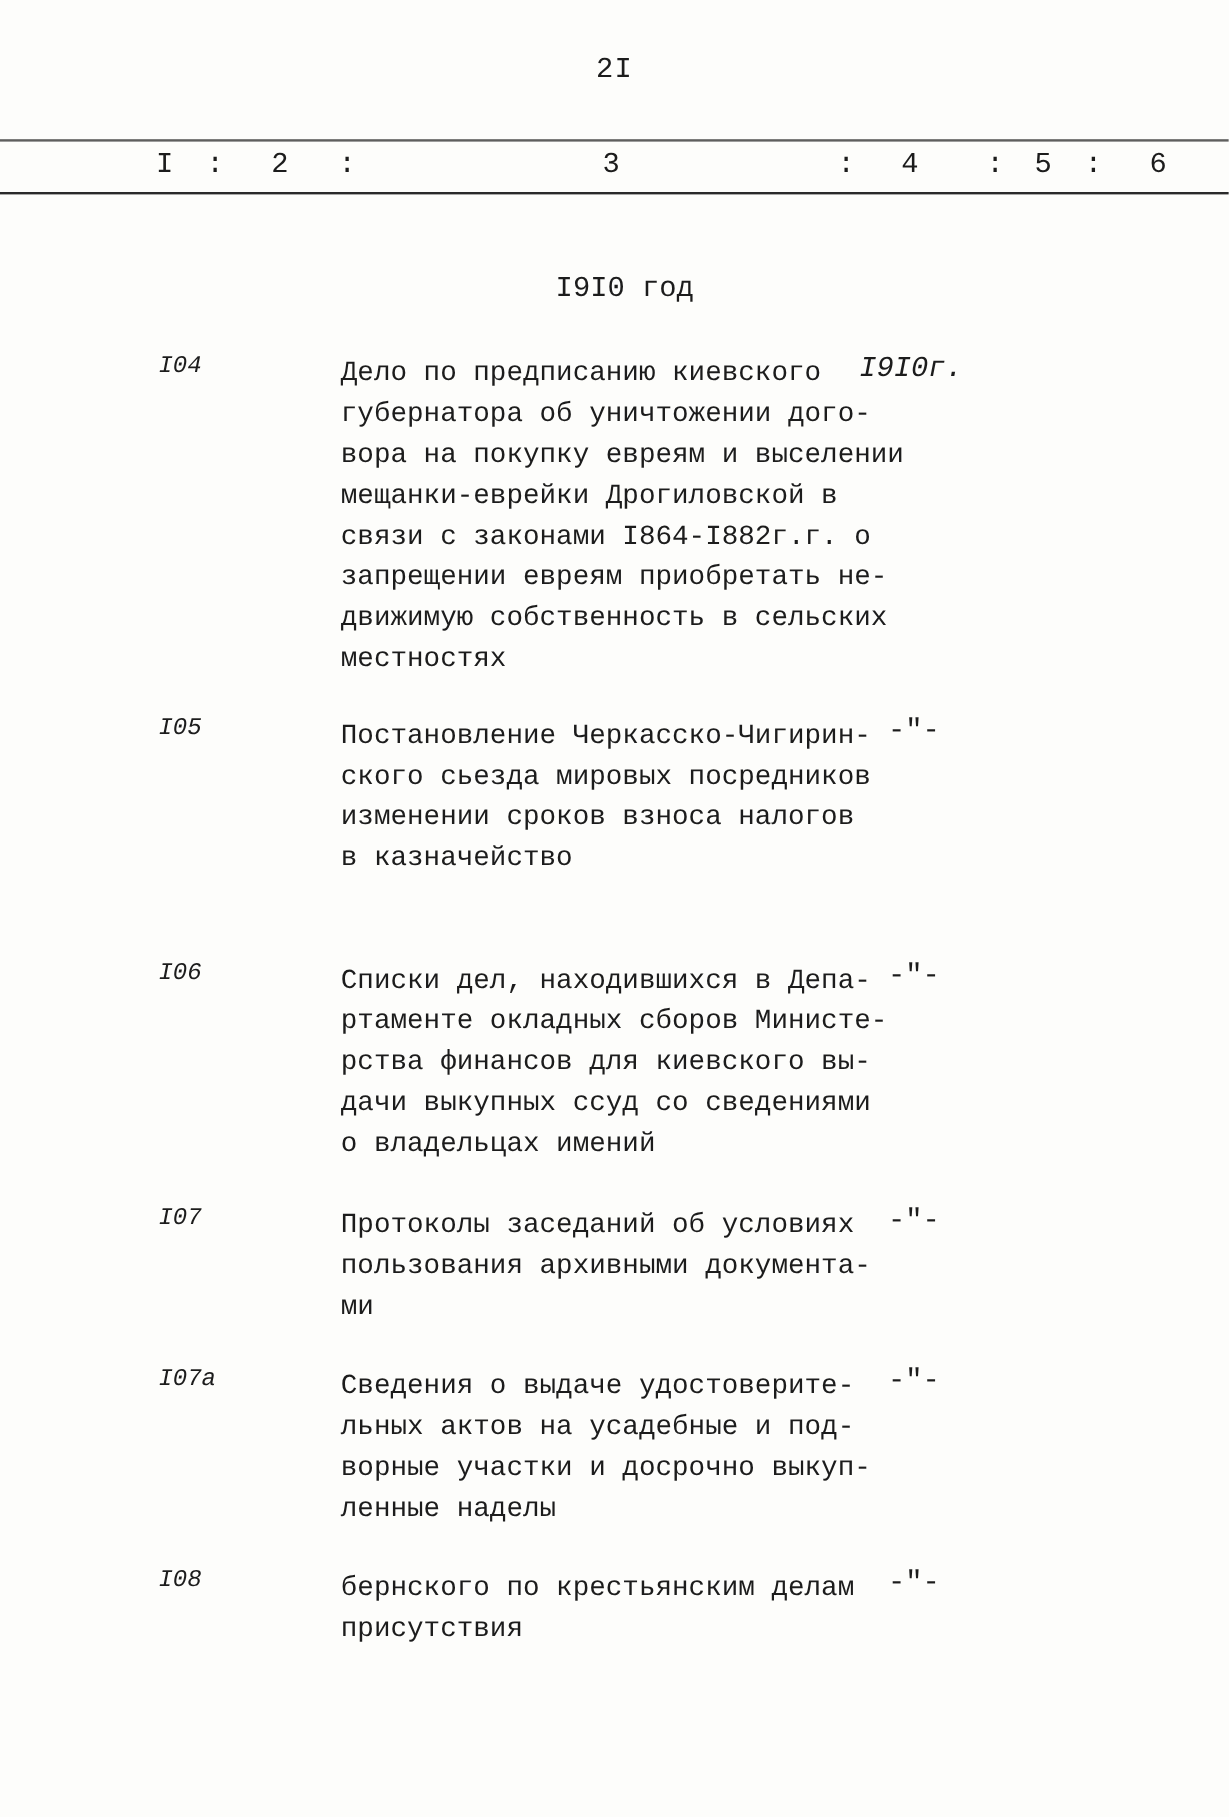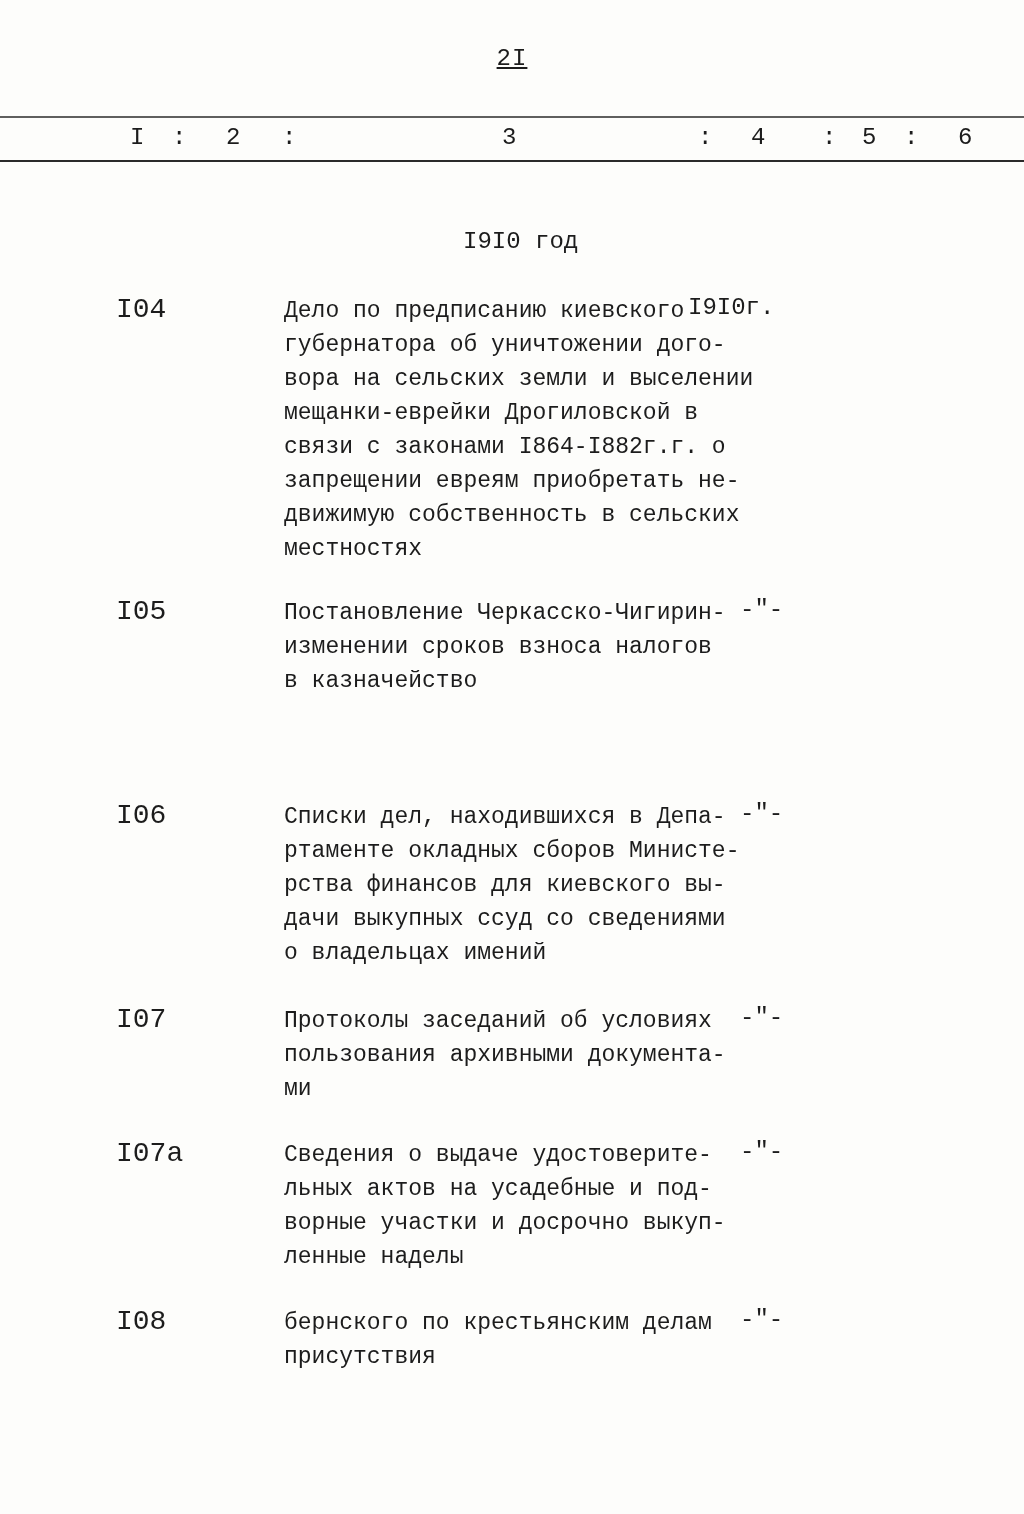--- a/index.html
+++ b/index.html
@@ -1,31 +1,31 @@
 <!DOCTYPE html>
 <html><head>
   <meta charset="utf-8">
   <style>
     html, body { margin:0; padding:0; }
     body {
       width:1024px; height:1514px; background:#fdfdfb; position:relative; overflow:hidden;
       font-family: "Liberation Mono", "DejaVu Sans Mono", monospace; color:#1c1c1c;
     }
-    .page-num { position:absolute; left:512px; top:45px; font-size:24px; transform:translateX(-50%); letter-spacing:1px;text-decoration:underline; }
+    .page-num { position:absolute; left:512px; top:45px; font-size:24px; transform:translateX(-50%); letter-spacing:1px; }
     .rule { position:absolute; left:0; width:1024px; height:2px; background:#2a2a2a; }
     .rule.top { top:116px; opacity:0.75; }
     .rule.bottom { top:160px; height:2px; }
     .colhead { position:absolute; top:124px; font-size:24px; }
     .year-title { position:absolute; left:463px; top:228px; font-size:24px; text-underline-offset:5px; }
     .entry { position:absolute; left:0; width:1024px; }
-    .entry .num { position:absolute; left:116px; top:0; font-size:28px; }
+    .entry .num { position:absolute; left:132px; top:0; font-size:20px;font-style:italic; }
     .entry .desc { position:absolute; left:284px; top:0; font-size:23px; line-height:34px; width:460px;font-family:Liberation Mono, monospace; }
     .entry .desc .line { display:block; white-space:pre; }
     .entry .date { position:absolute; left:740px; top:0; font-size:24px; }
-    .entry .date.year { left:688px; }
+    .entry .date.year { left:716px;font-style:italic; }
   </style>
 </head>
 <body>
 
 <div class="page-num">2I</div>
 
 <div class="rule top"></div>
 <div>
   <span class="colhead" style="left:130px">I</span>
   <span class="colhead" style="left:172px">:</span>
@@ -41,34 +41,35 @@
 </div>
 <div class="rule bottom"></div>
 
 <div class="year-title">I9I0 год</div>
 
 <div class="entry" style="top:294px">
   <span class="num">I04</span>
   <div class="desc">
     <span class="line">Дело по предписанию киевского</span>
     <span class="line">губернатора об уничтожении дого-</span>
-    <span class="line">вора на сельских земли и выселении</span>
+    <span class="line">вора на покупку евреям и выселении</span>
     <span class="line">мещанки-еврейки Дрогиловской в</span>
     <span class="line">связи с законами I864-I882г.г. о</span>
     <span class="line">запрещении евреям приобретать не-</span>
     <span class="line">движимую собственность в сельских</span>
     <span class="line">местностях</span>
   </div>
   <span class="date year">I9I0г.</span>
 </div>
 
 <div class="entry" style="top:596px">
   <span class="num">I05</span>
   <div class="desc">
     <span class="line">Постановление Черкасско-Чигирин-</span>
+    <span class="line">ского сьезда мировых посредников</span>
     <span class="line">изменении сроков взноса налогов</span>
     <span class="line">в казначейство</span>
   </div>
   <span class="date">-"-</span>
 </div>
 
 <div class="entry" style="top:800px">
   <span class="num">I06</span>
   <div class="desc">
     <span class="line">Списки дел, находившихся в Депа-</span>

